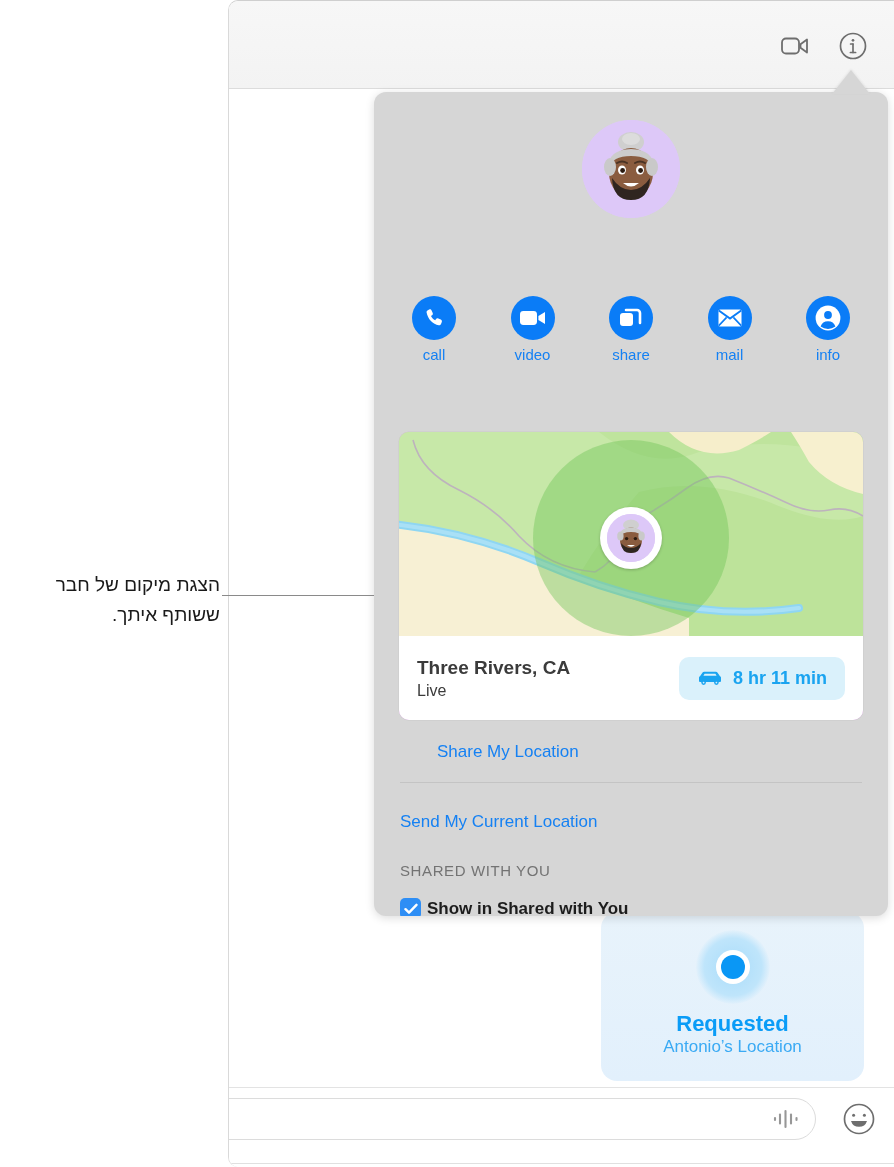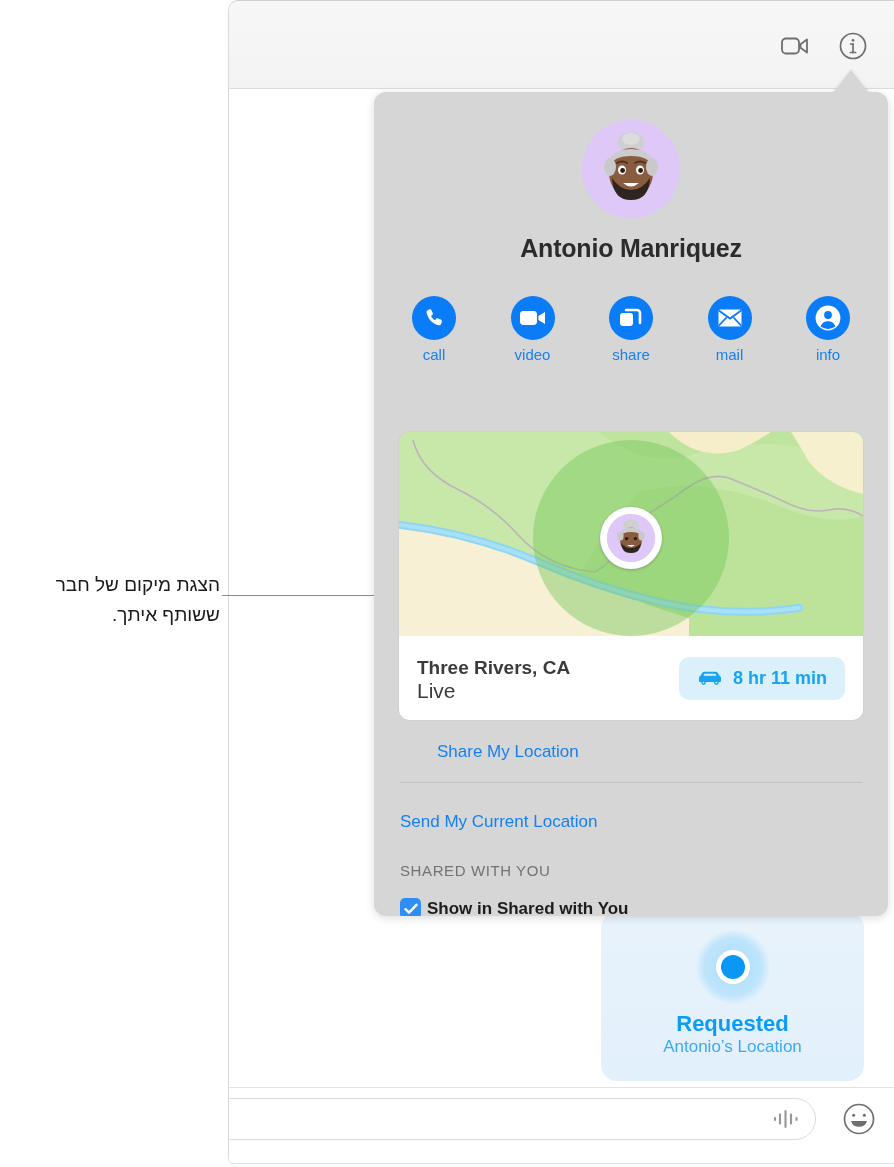--- a/index.html
+++ b/index.html
@@ -184,21 +184,21 @@
     width: 48px; height: 48px; border-radius: 50%;
     background: #ddc8f8; overflow: hidden;
   }
   #map-footer {
     position: absolute; left: 0; bottom: 0; width: 100%; height: 84px;
     background: #ffffff;
     display: flex; align-items: center; justify-content: space-between;
     padding: 0 18px;
   }
   #map-place { font-size: 19px; font-weight: bold; color: #3b3b3b; line-height: 25px; }
-  #map-status { font-size: 21px; color: #3b3b3b; line-height: 22px; }
+  #map-status { font-size: 16px; color: #3b3b3b; line-height: 22px; }
   #eta-badge {
     display: flex; align-items: center; gap: 10px;
     background: #daf1fb;
     border-radius: 10px;
     padding: 11px 18px;
     cursor: pointer;
     text-align: right;
   }
   #eta-text { font-size: 18px; color: #1aa4f0; font-weight: bold; }
 
@@ -327,21 +327,20 @@
 
       <path d="M35 43 Q40 40 45 43" stroke="#4a3324" stroke-width="2" fill="none" stroke-linecap="round"></path>
       <path d="M53 43 Q58 40 63 43" stroke="#4a3324" stroke-width="2" fill="none" stroke-linecap="round"></path>
 
       <path d="M30 58 Q31 80 49 80 Q67 80 68 58 Q60 70 49 70 Q38 70 30 58 Z" fill="#2f2520"></path>
 
       <path d="M41 63 Q49 70 57 63 Z" fill="#ffffff"></path>
     </svg>
   </div>
 
-  <div id="contact-name">Antonio Manriquez</div>
 
   <div id="actions-row">
 
     <div class="action-item">
       <div class="action-circle">
         <svg width="24" height="24" viewBox="0 0 24 24">
           <path d="M7.2 3.4 c1 -.4 2 .1 2.4 1 l1.1 2.5 c.4 .9 .1 1.9 -.7 2.4 l-1 .7 c.8 1.9 2.3 3.4 4.2 4.2 l.7 -1 c.5 -.8 1.5 -1.1 2.4 -.7 l2.5 1.1 c.9 .4 1.4 1.4 1 2.4 l-.8 2 c-.4 .9 -1.3 1.4 -2.3 1.2 C11 18.3 5.7 13 4.6 6.5 c-.2 -1 .3 -1.9 1.2 -2.3 Z" fill="#ffffff"></path>
         </svg>
       </div>
       <div class="action-label">call</div>

